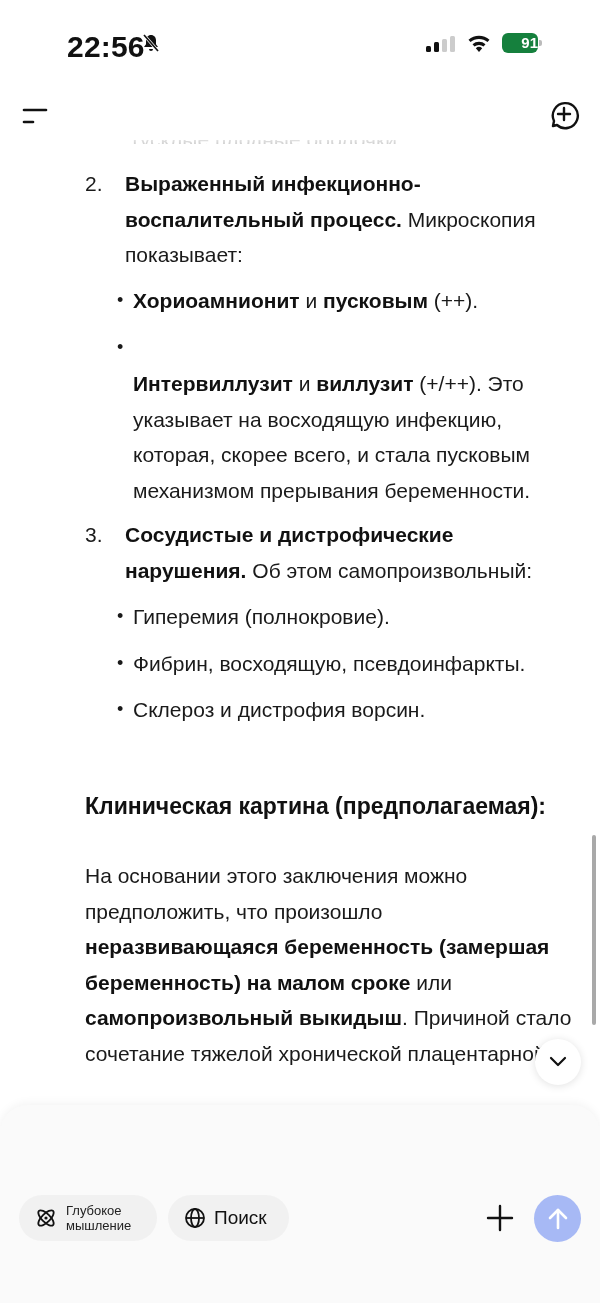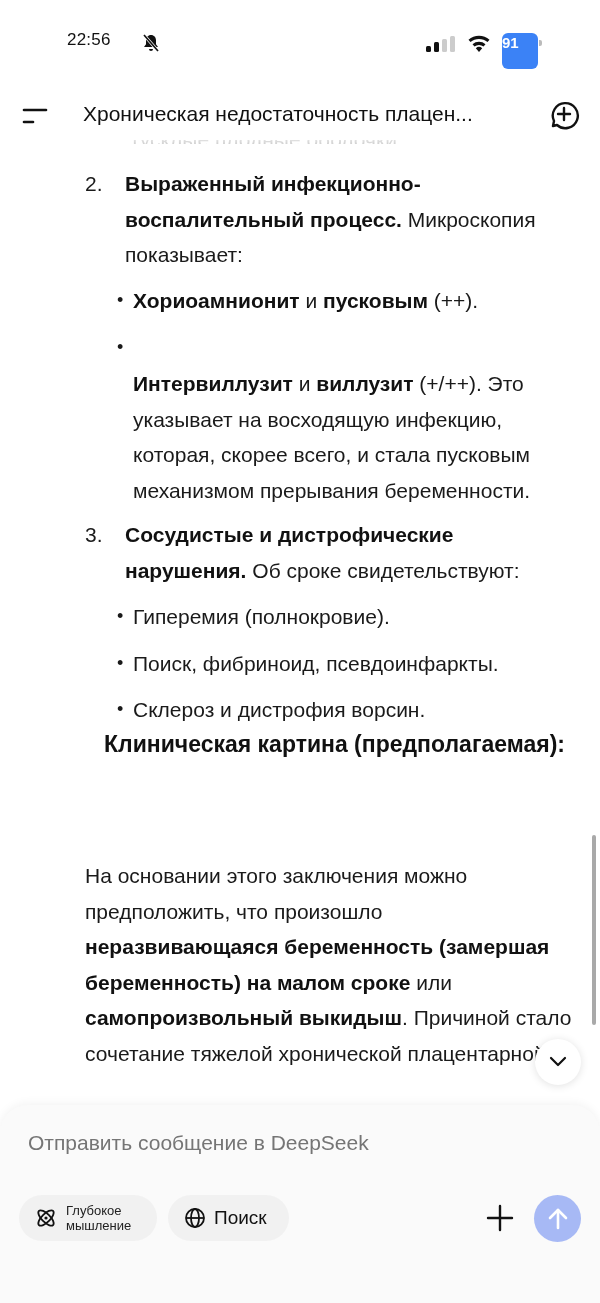--- a/index.html
+++ b/index.html
@@ -1,26 +1,26 @@
 <!DOCTYPE html>
 <html><head>
 <meta charset="utf-8">
 <style>
   * { box-sizing: border-box; margin: 0; padding: 0; }
   html, body { width: 600px; height: 1303px; overflow: hidden; background: #ffffff; }
   body { font-family: "Liberation Sans", "DejaVu Sans", sans-serif; color: #111; position: relative; }
 
   
   .status-bar { position: absolute; top: 0; left: 0; width: 600px; height: 80px; }
-  .time { position: absolute; left: 67px; top: 30px; font-size: 17px; font-weight: 400; letter-spacing: 0.2px; }
+  .time { position: absolute; left: 67px; top: 30px; font-size: 30px; font-weight: 700; letter-spacing: 0.2px; }
   .bell { position: absolute; left: 141px; top: 33px; width: 20px; height: 20px; }
   .signal { position: absolute; left: 425px; top: 36px; width: 32px; height: 16px; }
   .wifi { position: absolute; left: 466px; top: 33px; width: 26px; height: 20px; }
   .battery { position: absolute; left: 502px; top: 33px; width: 40px; height: 20px; }
-  .battery-body { position: absolute; left: 0; top: 0; width: 36px; height: 36px; border-radius: 6px; background: #3b82f6; color: #fff; font-size: 15px; font-weight: 700; text-align: left; line-height: 20px; }
+  .battery-body { position: absolute; left: 0; top: 0; width: 36px; height: 20px; border-radius: 6px; background: #15803d; color: #fff; font-size: 15px; font-weight: 700; text-align: right; line-height: 20px; }
   .battery-tip { position: absolute; left: 37px; top: 7px; width: 3px; height: 6px; border-radius: 0 2px 2px 0; background: #bbb; }
 
   
   .header { position: absolute; top: 90px; left: 0; width: 600px; height: 50px; background: #fff; z-index: 5; }
   .menu-btn { position: absolute; left: 18px; top: 8px; width: 34px; height: 34px; }
   .chat-title { position: absolute; left: 83px; top: 12px; width: 440px; font-size: 21px; font-weight: 500; white-space: nowrap; overflow: hidden; text-overflow: ellipsis; color: #111; }
   .new-chat-btn { position: absolute; left: 548px; top: 8px; width: 32px; height: 34px; }
 
   
   .content { position: absolute; left: 0; top: 120px; width: 600px; height: 990px; overflow: hidden; font-size: 21px; line-height: 35.5px; color: #1a1a1a; }
@@ -79,21 +79,20 @@
     <div class="battery-body">91</div>
     <div class="battery-tip"></div>
   </div>
 </div>
 
 <div class="header">
   <svg class="menu-btn" viewBox="0 0 34 34">
     <line x1="6" y1="12" x2="28" y2="12" stroke="#111" stroke-width="2.6" stroke-linecap="round"></line>
     <line x1="6" y1="24" x2="15" y2="24" stroke="#111" stroke-width="2.6" stroke-linecap="round"></line>
   </svg>
-  <div class="chat-title">Хроническая недостаточность плацен...</div>
   <svg class="new-chat-btn" viewBox="0 0 32 34">
     <path d="M9 27 A12.5 12.5 0 1 0 6 23 L5 28 Z" fill="none" stroke="#111" stroke-width="2.4" stroke-linejoin="round"></path>
     <line x1="16" y1="10" x2="16" y2="22" stroke="#111" stroke-width="2.4" stroke-linecap="round"></line>
     <line x1="10" y1="16" x2="22" y2="16" stroke="#111" stroke-width="2.4" stroke-linecap="round"></line>
   </svg>
 </div>
 
 <div class="content">
   <div class="fade-top"></div>
   <div class="ghost-line">тусклые плодные оболочки.</div>
@@ -113,53 +112,52 @@
   <div class="bullet" style="top:210px;">
     <span class="bullet-dot">•</span>
     <div class="bullet-text" style="width:420px;margin-top:36px;">
       <span class="b">Интервиллузит</span><span> и </span><span class="b">виллузит</span><span> (+/++). Это указывает на восходящую инфекцию, которая, скорее всего, и стала пусковым механизмом прерывания беременности.</span>
     </div>
   </div>
 
   <div class="ol-item" style="top:397px;">
     <span class="ol-num">3.</span>
     <div class="ol-text">
-      <span class="b">Сосудистые и дистрофические нарушения.</span><span> Об сроке свидетельствуют:</span>
+      <span class="b">Сосудистые и дистрофические нарушения.</span><span> Об этом самопроизвольный:</span>
     </div>
   </div>
   <div class="bullet" style="top:479px;">
     <span class="bullet-dot">•</span>
     <div class="bullet-text">Гиперемия (полнокровие).</div>
   </div>
   <div class="bullet" style="top:526px;">
     <span class="bullet-dot">•</span>
-    <div class="bullet-text">Поиск, фибриноид, псевдоинфаркты.</div>
+    <div class="bullet-text">Фибрин, восходящую, псевдоинфаркты.</div>
   </div>
   <div class="bullet" style="top:572px;">
     <span class="bullet-dot">•</span>
     <div class="bullet-text">Склероз и дистрофия ворсин.</div>
   </div>
 
-  <div class="section-heading" style="top:606px;text-align:right;">Клиническая картина (предполагаемая):</div>
+  <div class="section-heading" style="top:668px;">Клиническая картина (предполагаемая):</div>
 
   <div class="para" style="top:738px;">
     <span>На основании этого заключения можно предположить, что произошло </span><span class="b">неразвивающаяся беременность (замершая беременность) на малом сроке</span><span> или </span><span class="b">самопроизвольный выкидыш</span><span>. Причиной стало сочетание тяжелой хронической плацентарной</span>
   </div>
 </div>
 
 <div class="scrollbar"></div>
 
 <div class="scroll-down-btn">
   <svg width="20" height="12" viewBox="0 0 20 12">
     <polyline points="3,2 10,9 17,2" fill="none" stroke="#111" stroke-width="2.2" stroke-linecap="round" stroke-linejoin="round"></polyline>
   </svg>
 </div>
 
 <div class="composer">
-  <input class="composer-input" type="text" placeholder="Отправить сообщение в DeepSeek" style="">
   <div class="chip chip-search">
     <svg width="22" height="22" viewBox="0 0 22 22" style="margin-left:16px;">
       <circle cx="11" cy="11" r="9" fill="none" stroke="#111" stroke-width="1.8"></circle>
       <ellipse cx="11" cy="11" rx="4" ry="9" fill="none" stroke="#111" stroke-width="1.8"></ellipse>
       <line x1="2" y1="11" x2="20" y2="11" stroke="#111" stroke-width="1.8"></line>
     </svg>
     <span class="chip-search-text">Поиск</span>
   </div>
   <div class="chip chip-deep">
     <svg width="24" height="24" viewBox="0 0 24 24" style="margin-left:15px;">

